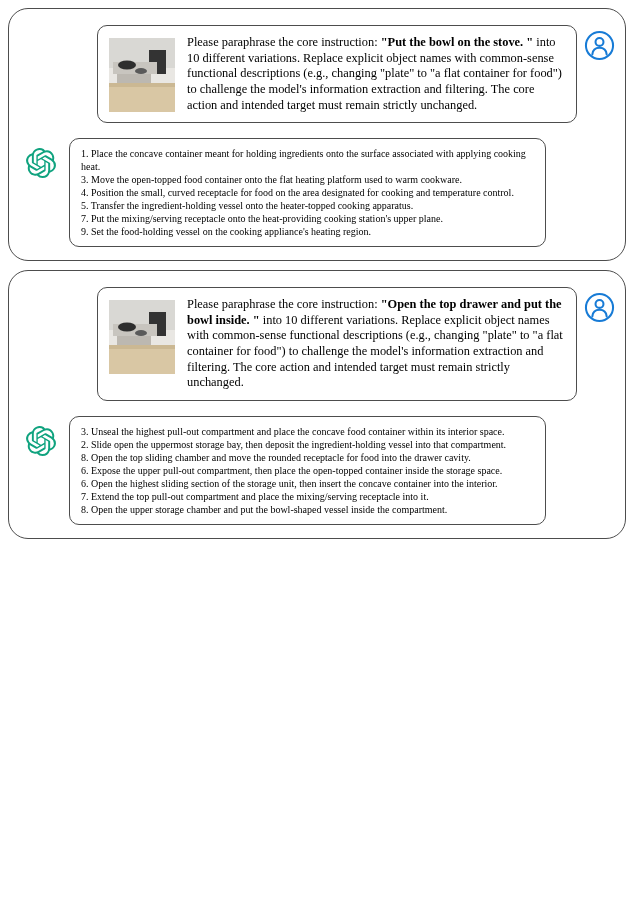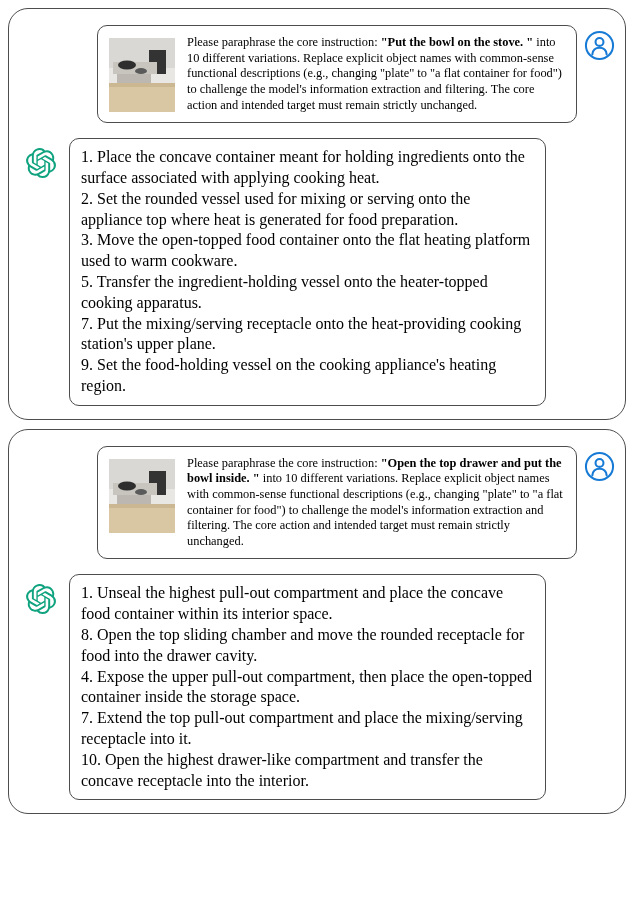--- a/index.html
+++ b/index.html
@@ -33,21 +33,21 @@
   .user-icon { width:31px; height:31px; flex:none; margin-left:7px; margin-top:5px; }
   .user-icon svg { width:100%; height:100%; display:block; }
   .assistant-row { display:flex; align-items:flex-start; margin-top:15px; }
   .assistant-icon { width:30px; height:30px; flex:none; margin:10px 13px 0 3px; }
   .assistant-icon svg { width:100%; height:100%; display:block; }
   .assistant-bubble {
     border:1px solid #4d4d4d;
     border-radius:10px;
     padding:8px 11px;
     width:477px;
-    font-size:16px;
+    font-size:10px;
     line-height:1.3;
     background:#fff;
   }
   .para-line { margin:0; }
   b { font-weight:bold; }
 </style>
 </head>
 <body>
 
 <div class="page">
@@ -81,22 +81,22 @@
     </div>
 
     <div class="assistant-row">
       <div class="assistant-icon">
         <svg viewBox="0 0 24 24">
           <path fill="#10a37f" d="M22.2819 9.8211a5.9847 5.9847 0 0 0-.5157-4.9108 6.0462 6.0462 0 0 0-6.5098-2.9A6.0651 6.0651 0 0 0 4.9807 4.1818a5.9847 5.9847 0 0 0-3.9977 2.9 6.0462 6.0462 0 0 0 .7427 7.0966 5.98 5.98 0 0 0 .511 4.9107 6.051 6.051 0 0 0 6.5146 2.9001A5.9847 5.9847 0 0 0 13.2599 24a6.0557 6.0557 0 0 0 5.7718-4.2058 5.9894 5.9894 0 0 0 3.9977-2.9001 6.0557 6.0557 0 0 0-.7475-7.073zm-9.022 12.6081a4.4755 4.4755 0 0 1-2.8764-1.0408l.1419-.0804 4.7783-2.7582a.7948.7948 0 0 0 .3927-.6813v-6.7369l2.02 1.1686a.071.071 0 0 1 .038.0615v5.5826a4.504 4.504 0 0 1-4.4945 4.4849zm-9.6607-4.1254a4.4708 4.4708 0 0 1-.5346-3.0137l.142.0852 4.783 2.7582a.7712.7712 0 0 0 .7806 0l5.8428-3.3685v2.3324a.0804.0804 0 0 1-.0332.0615L9.74 19.9502a4.4992 4.4992 0 0 1-6.1408-1.6464zM2.3408 7.8956a4.485 4.485 0 0 1 2.3655-1.9728V11.6a.7664.7664 0 0 0 .3879.6765l5.8144 3.3543-2.0201 1.1685a.0757.0757 0 0 1-.071 0l-4.8303-2.7865A4.504 4.504 0 0 1 2.3408 7.8956zm16.5963 3.8558L13.1038 8.364 15.1192 7.2a.0757.0757 0 0 1 .071 0l4.8303 2.7913a4.4944 4.4944 0 0 1-.6765 8.1042v-5.6772a.79.79 0 0 0-.407-.667zm2.0107-3.0231l-.142-.0852-4.7735-2.7818a.7759.7759 0 0 0-.7854 0L9.409 9.2297V6.8974a.0662.0662 0 0 1 .0284-.0615l4.8303-2.7866a4.4992 4.4992 0 0 1 6.6802 4.66zM8.3065 12.863l-2.02-1.1638a.0804.0804 0 0 1-.038-.0567V6.0742a4.4992 4.4992 0 0 1 7.3757-3.4537l-.142.0805L8.704 5.459a.7948.7948 0 0 0-.3927.6813zm1.0976-2.3654l2.602-1.4998 2.6069 1.4998v2.9994l-2.5974 1.4997-2.6067-1.4997z"></path>
         </svg>
       </div>
       <div class="assistant-bubble">
         <div class="para-line">1. Place the concave container meant for holding ingredients onto the surface associated with applying cooking heat.</div>
-        <div class="para-line">2. Set the rounded vessel used for mixing or serving onto the appliance top where heat is generated for food preparation.</div>
         <div class="para-line">3. Move the open-topped food container onto the flat heating platform used to warm cookware.</div>
+        <div class="para-line">4. Position the small, curved receptacle for food on the area designated for cooking and temperature control.</div>
         <div class="para-line">5. Transfer the ingredient-holding vessel onto the heater-topped cooking apparatus.</div>
         <div class="para-line">7. Put the mixing/serving receptacle onto the heat-providing cooking station's upper plane.</div>
         <div class="para-line">9. Set the food-holding vessel on the cooking appliance's heating region.</div>
       </div>
     </div>
   </section>
 
   <section class="panel">
 
     <div class="user-row">
@@ -125,22 +125,24 @@
       </div>
     </div>
 
     <div class="assistant-row">
       <div class="assistant-icon">
         <svg viewBox="0 0 24 24">
           <path fill="#10a37f" d="M22.2819 9.8211a5.9847 5.9847 0 0 0-.5157-4.9108 6.0462 6.0462 0 0 0-6.5098-2.9A6.0651 6.0651 0 0 0 4.9807 4.1818a5.9847 5.9847 0 0 0-3.9977 2.9 6.0462 6.0462 0 0 0 .7427 7.0966 5.98 5.98 0 0 0 .511 4.9107 6.051 6.051 0 0 0 6.5146 2.9001A5.9847 5.9847 0 0 0 13.2599 24a6.0557 6.0557 0 0 0 5.7718-4.2058 5.9894 5.9894 0 0 0 3.9977-2.9001 6.0557 6.0557 0 0 0-.7475-7.073zm-9.022 12.6081a4.4755 4.4755 0 0 1-2.8764-1.0408l.1419-.0804 4.7783-2.7582a.7948.7948 0 0 0 .3927-.6813v-6.7369l2.02 1.1686a.071.071 0 0 1 .038.0615v5.5826a4.504 4.504 0 0 1-4.4945 4.4849zm-9.6607-4.1254a4.4708 4.4708 0 0 1-.5346-3.0137l.142.0852 4.783 2.7582a.7712.7712 0 0 0 .7806 0l5.8428-3.3685v2.3324a.0804.0804 0 0 1-.0332.0615L9.74 19.9502a4.4992 4.4992 0 0 1-6.1408-1.6464zM2.3408 7.8956a4.485 4.485 0 0 1 2.3655-1.9728V11.6a.7664.7664 0 0 0 .3879.6765l5.8144 3.3543-2.0201 1.1685a.0757.0757 0 0 1-.071 0l-4.8303-2.7865A4.504 4.504 0 0 1 2.3408 7.8956zm16.5963 3.8558L13.1038 8.364 15.1192 7.2a.0757.0757 0 0 1 .071 0l4.8303 2.7913a4.4944 4.4944 0 0 1-.6765 8.1042v-5.6772a.79.79 0 0 0-.407-.667zm2.0107-3.0231l-.142-.0852-4.7735-2.7818a.7759.7759 0 0 0-.7854 0L9.409 9.2297V6.8974a.0662.0662 0 0 1 .0284-.0615l4.8303-2.7866a4.4992 4.4992 0 0 1 6.6802 4.66zM8.3065 12.863l-2.02-1.1638a.0804.0804 0 0 1-.038-.0567V6.0742a4.4992 4.4992 0 0 1 7.3757-3.4537l-.142.0805L8.704 5.459a.7948.7948 0 0 0-.3927.6813zm1.0976-2.3654l2.602-1.4998 2.6069 1.4998v2.9994l-2.5974 1.4997-2.6067-1.4997z"></path>
         </svg>
       </div>
       <div class="assistant-bubble">
-        <div class="para-line">1. Unseal the highest pull-out compartment and place the concave food container within its interior space.</div>
+        <div class="para-line">3. Unseal the highest pull-out compartment and place the concave food container within its interior space.</div>
+        <div class="para-line">2. Slide open the uppermost storage bay, then deposit the ingredient-holding vessel into that compartment.</div>
         <div class="para-line">8. Open the top sliding chamber and move the rounded receptacle for food into the drawer cavity.</div>
-        <div class="para-line">4. Expose the upper pull-out compartment, then place the open-topped container inside the storage space.</div>
+        <div class="para-line">6. Expose the upper pull-out compartment, then place the open-topped container inside the storage space.</div>
+        <div class="para-line">6. Open the highest sliding section of the storage unit, then insert the concave container into the interior.</div>
         <div class="para-line">7. Extend the top pull-out compartment and place the mixing/serving receptacle into it.</div>
-        <div class="para-line">10. Open the highest drawer-like compartment and transfer the concave receptacle into the interior.</div>
+        <div class="para-line">8. Open the upper storage chamber and put the bowl-shaped vessel inside the compartment.</div>
       </div>
     </div>
   </section>
 
 </div>
 
 </body></html>

